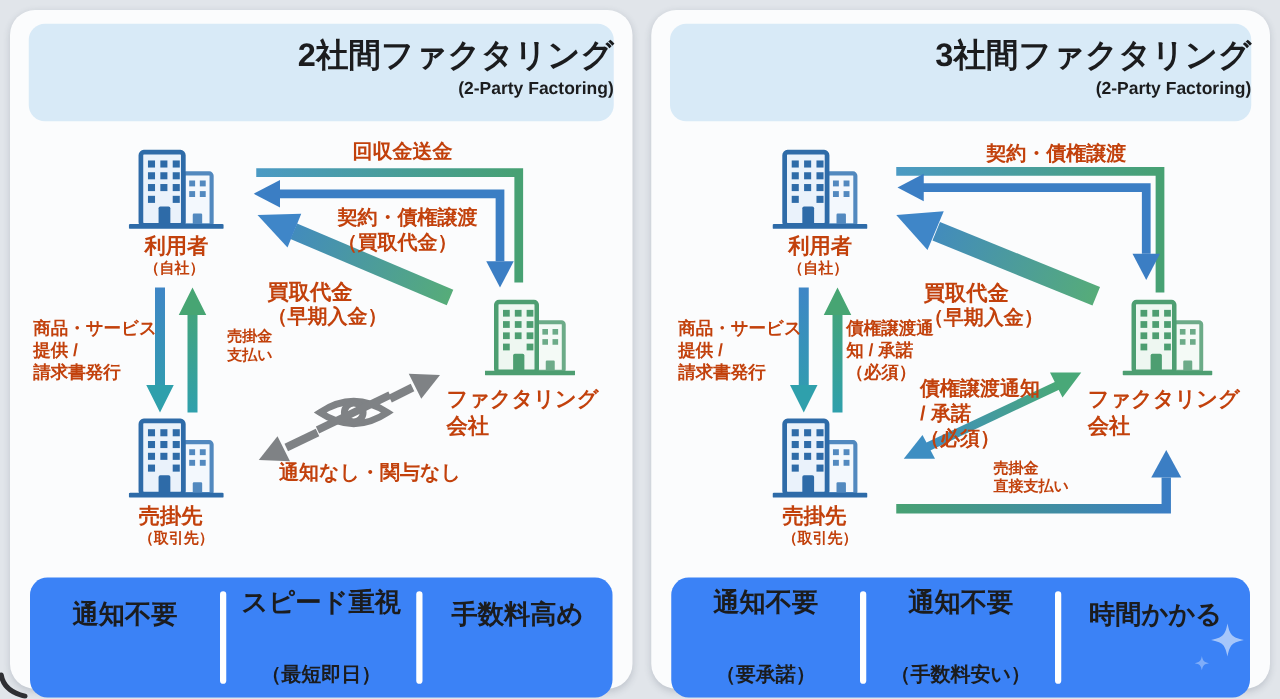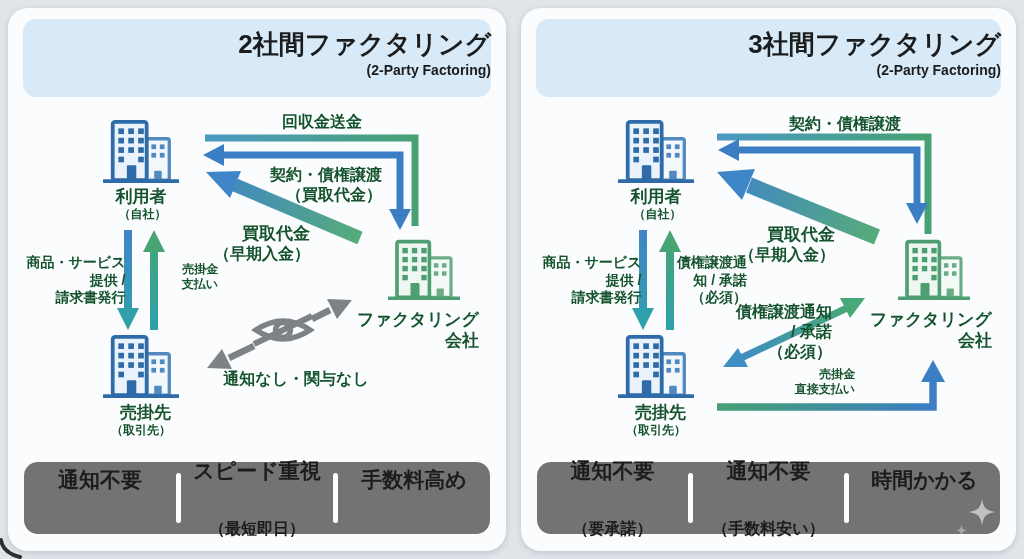--- a/index.html
+++ b/index.html
@@ -17,33 +17,33 @@
   #panel-right{left:521px;width:495px;}
   .hbox{
     position:absolute;left:15px;right:15px;top:11px;height:78px;
     background:#d8eaf7;border-radius:13px;text-align:right;
     padding-top:9px;box-sizing:border-box;
   }
   .hbox .t{font-size:26px;font-weight:800;line-height:1.25;}
   .hbox .s{font-size:14px;font-weight:700;margin-top:1px;}
   .arrow-layer{position:absolute;left:0;top:0;pointer-events:none;}
   .lbl{
-    position:absolute;font-weight:700;color:#14532d;text-align:right;
+    position:absolute;font-weight:700;color:#c2410c;text-align:left;
     transform:translateX(-50%);line-height:1.26;white-space:nowrap;
   }
   .fs14{font-size:14px}.fs15{font-size:16px}.fs155{font-size:12px}
   .fs16{font-size:16px}.fs17{font-size:17px}
   .node-lbl .n1{font-size:17px;}
   .node-lbl .n2{font-size:12px;}
   .bld{position:absolute;}
   .bld-blue{--s1:#2e6ba8;--f1:#eaf2fb;--s2:#5289bf;--f2:#f3f8fd;}
   .bld-green{--s1:#4d9e71;--f1:#eef7f1;--s2:#6cab88;--f2:#f4faf6;}
   .footer{
-    position:absolute;left:16px;right:16px;top:454px;height:72px;
-    background:#737373;border-radius:14px;display:flex;align-items:stretch;
+    position:absolute;left:16px;right:16px;top:454px;height:96px;
+    background:#3b82f6;border-radius:14px;display:flex;align-items:stretch;
   }
   .fcell{flex:1;display:flex;flex-direction:column;justify-content:center;align-items:center;}
   .fmain{font-size:21px;font-weight:800;line-height:1.2;}
   .fsub{font-size:16px;font-weight:700;line-height:1.2;margin-top:36px;}
   .fdiv{width:5px;background:#ffffff;border-radius:3px;margin:11px 0;}
   .sparkle{position:absolute;}
 </style>
 </head>
 <body>
 

